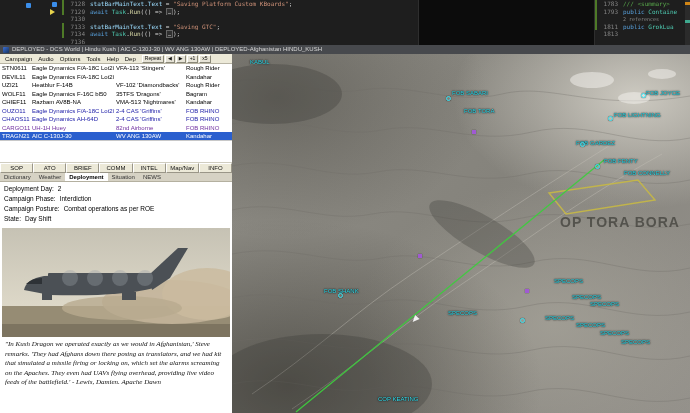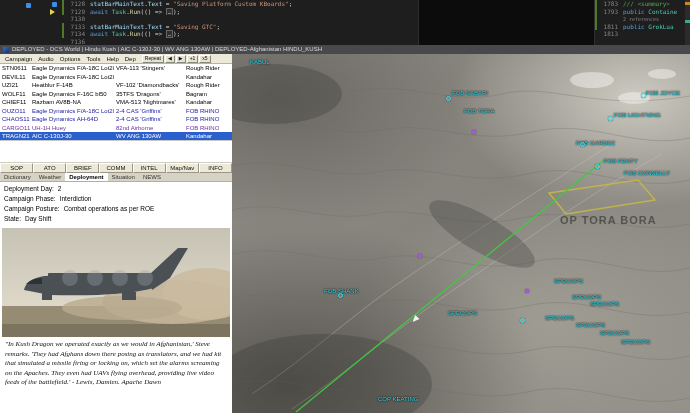--- a/index.html
+++ b/index.html
@@ -67,21 +67,21 @@
   #map{flex:1;position:relative;overflow:hidden;
     background:
       radial-gradient(ellipse 260px 160px at 88% 12%, rgba(212,209,200,0.9), rgba(212,209,200,0) 70%),
       radial-gradient(ellipse 300px 200px at 10% 12%, rgba(70,68,62,0.5), rgba(70,68,62,0) 70%),
       radial-gradient(ellipse 340px 220px at 12% 92%, rgba(56,54,48,0.6), rgba(56,54,48,0) 75%),
       radial-gradient(ellipse 280px 200px at 70% 75%, rgba(168,165,155,0.7), rgba(168,165,155,0) 70%),
       linear-gradient(125deg,#8f8d86 0%,#85837c 50%,#93908a 100%);}
   #terrain-lines,#map-overlay{position:absolute;left:0;top:0}
   #map-labels{position:absolute;inset:0}
   .map-label{position:absolute;font-size:6px;color:#39e2f2;text-shadow:0 0 2px #000,0 0 1px #000;white-space:nowrap}
-  #op-label{position:absolute;left:328px;top:160px;font-size:11px;font-weight:bold;letter-spacing:1px;color:rgba(45,45,40,0.6);white-space:nowrap}
+  #op-label{position:absolute;left:328px;top:160px;font-size:14px;font-weight:bold;letter-spacing:1px;color:rgba(45,45,40,0.6);white-space:nowrap}
   .marker{position:absolute}
   .marker.circle{width:5px;height:5px;border:1px solid #35e0f0;border-radius:50%;box-shadow:0 0 1px #000}
   .marker.square{width:4px;height:4px;background:#a05ad2;box-shadow:0 0 1px #000}
   .marker.plane{width:0;height:0;border-left:3px solid transparent;border-right:3px solid transparent;border-bottom:7px solid #f2f2f2;transform:rotate(222deg)}
 </style>
 </head>
 <body>
 
 <div id="stage">
 

